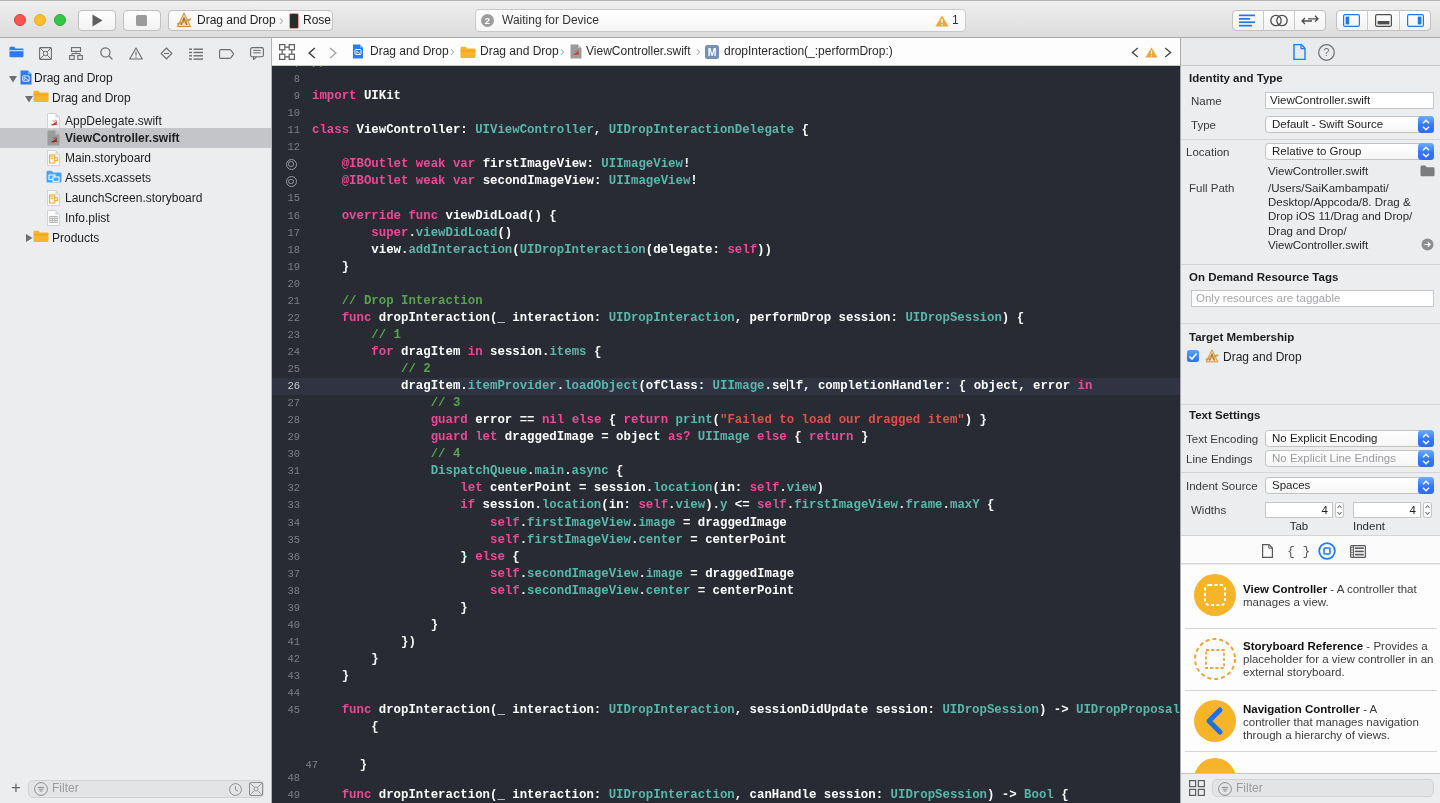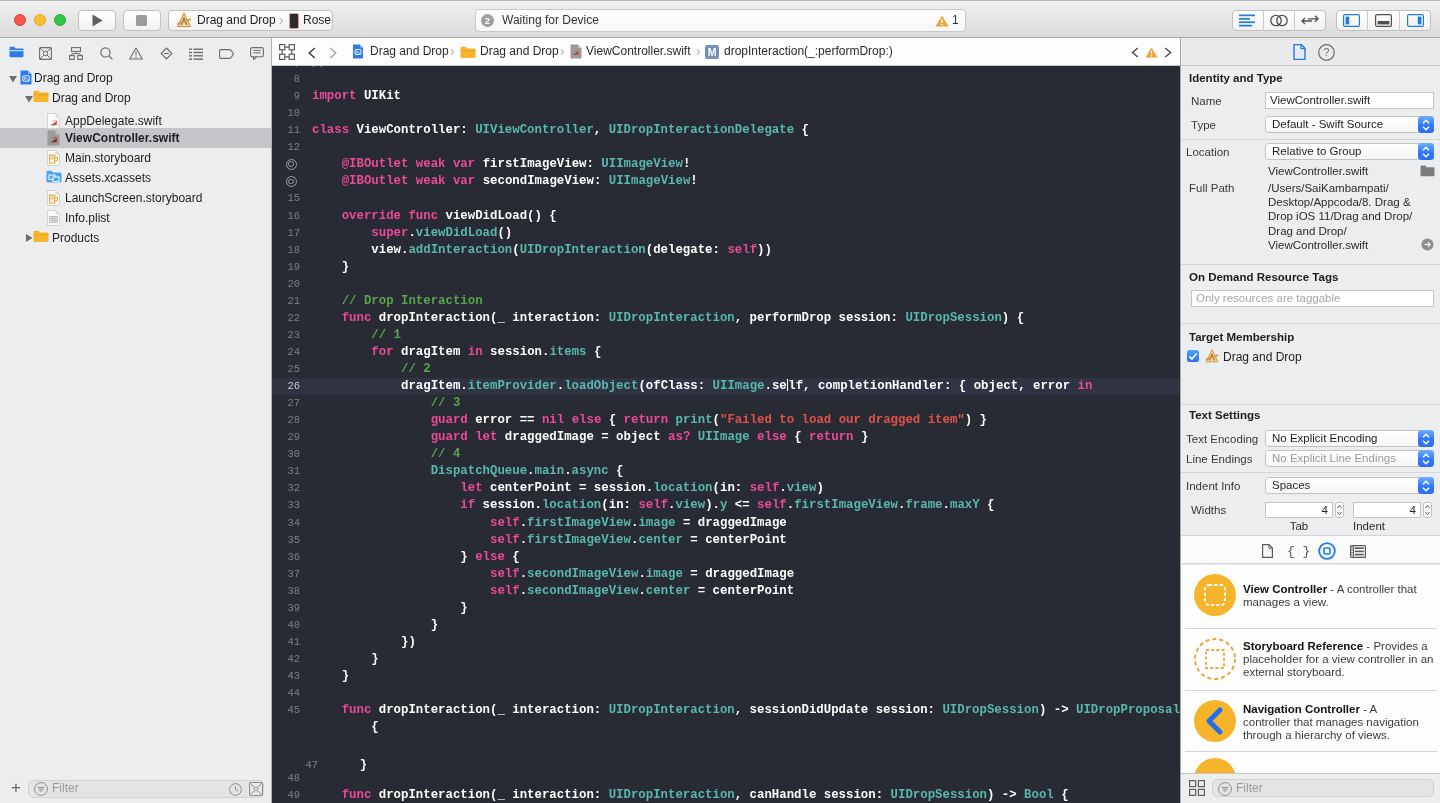--- a/index.html
+++ b/index.html
@@ -423,21 +423,21 @@
           <path d="M2 4.2 L5 1.2 L8 4.2 M2 7.8 L5 10.8 L8 7.8" fill="none" stroke="#fff" stroke-width="1.4"></path>
         </svg>
       </div></div>
 <div class="ilab" style="left:5px;top:386.5px;width:75px;">Line Endings</div>
 <div class="ipop" style="left:84px;top:384px;width:169px;color:#9a9aa0;">No Explicit Line Endings<div class="cap">
         <svg class="abs" style="left:3px;top:2.5px;" width="10" height="12" viewBox="0 0 10 12">
           <path d="M2 4.2 L5 1.2 L8 4.2 M2 7.8 L5 10.8 L8 7.8" fill="none" stroke="#fff" stroke-width="1.4"></path>
         </svg>
       </div></div>
 <div class="isep" style="top:405.5px;"></div>
-<div class="ilab" style="left:5px;top:413.5px;width:75px;">Indent Info</div>
+<div class="ilab" style="left:5px;top:413.5px;width:75px;">Indent Source</div>
 <div class="ipop" style="left:84px;top:411px;width:169px;">Spaces<div class="cap">
         <svg class="abs" style="left:3px;top:2.5px;" width="10" height="12" viewBox="0 0 10 12">
           <path d="M2 4.2 L5 1.2 L8 4.2 M2 7.8 L5 10.8 L8 7.8" fill="none" stroke="#fff" stroke-width="1.4"></path>
         </svg>
       </div></div>
 <div class="ilab" style="left:10px;top:438px;width:70px;">Widths</div>
 <div class="ifield" style="left:84px;top:435.5px;width:68px;height:16px;line-height:14px;text-align:right;padding-right:4px;">4</div>
 <svg class="abs" style="left:154px;top:435.5px;" width="9" height="16" viewBox="0 0 9 16">
       <rect x="0.5" y="0.5" width="8" height="15" rx="2" fill="#fff" stroke="#c2c2c2"></rect>
       <path d="M2.5 6 L4.5 3.5 L6.5 6 M2.5 10 L4.5 12.5 L6.5 10" fill="none" stroke="#555" stroke-width="1"></path>

